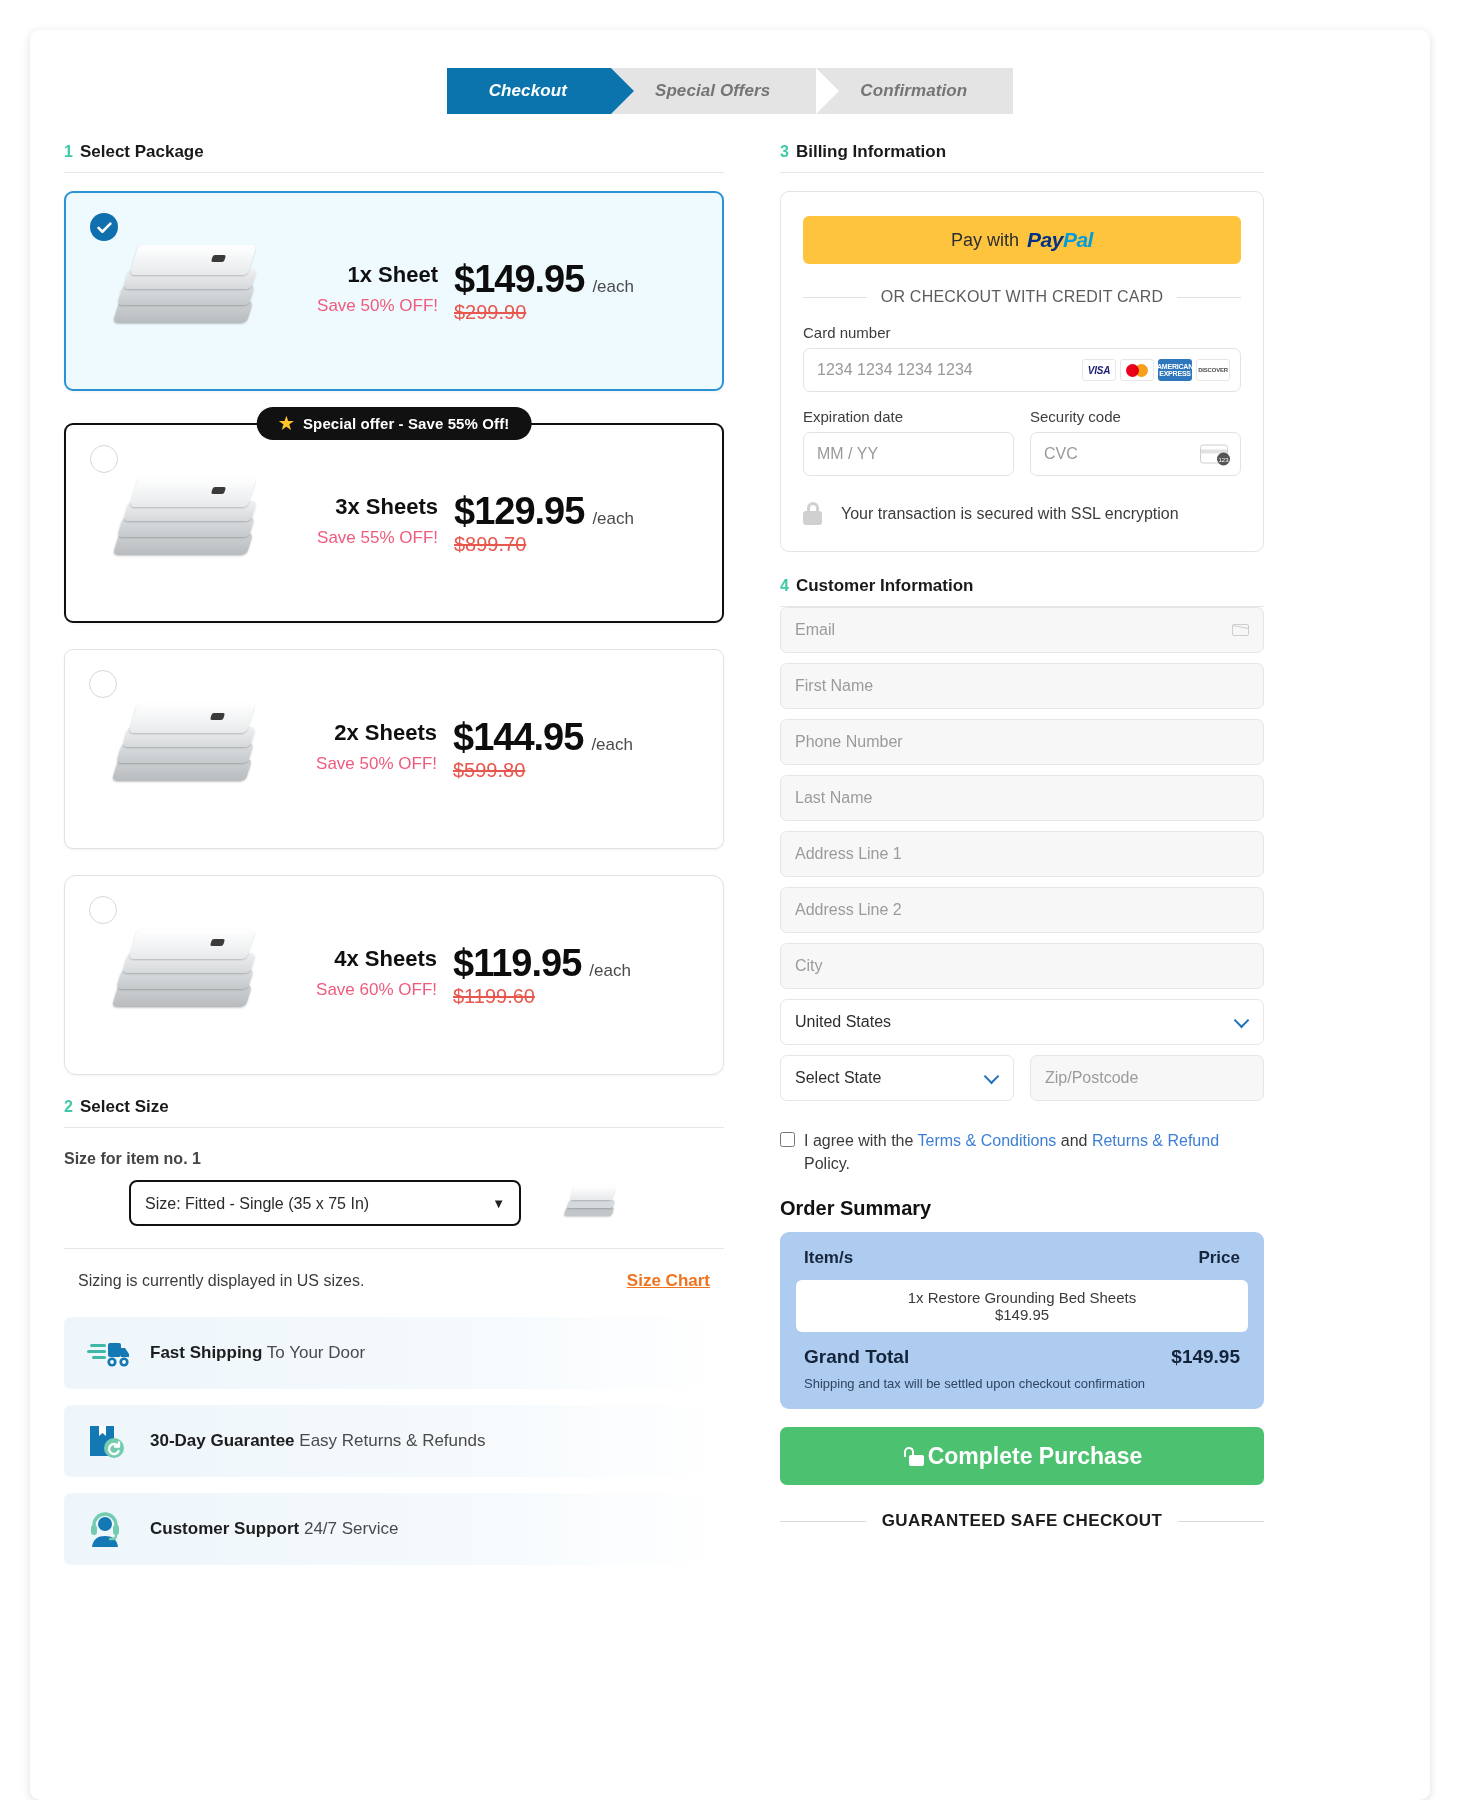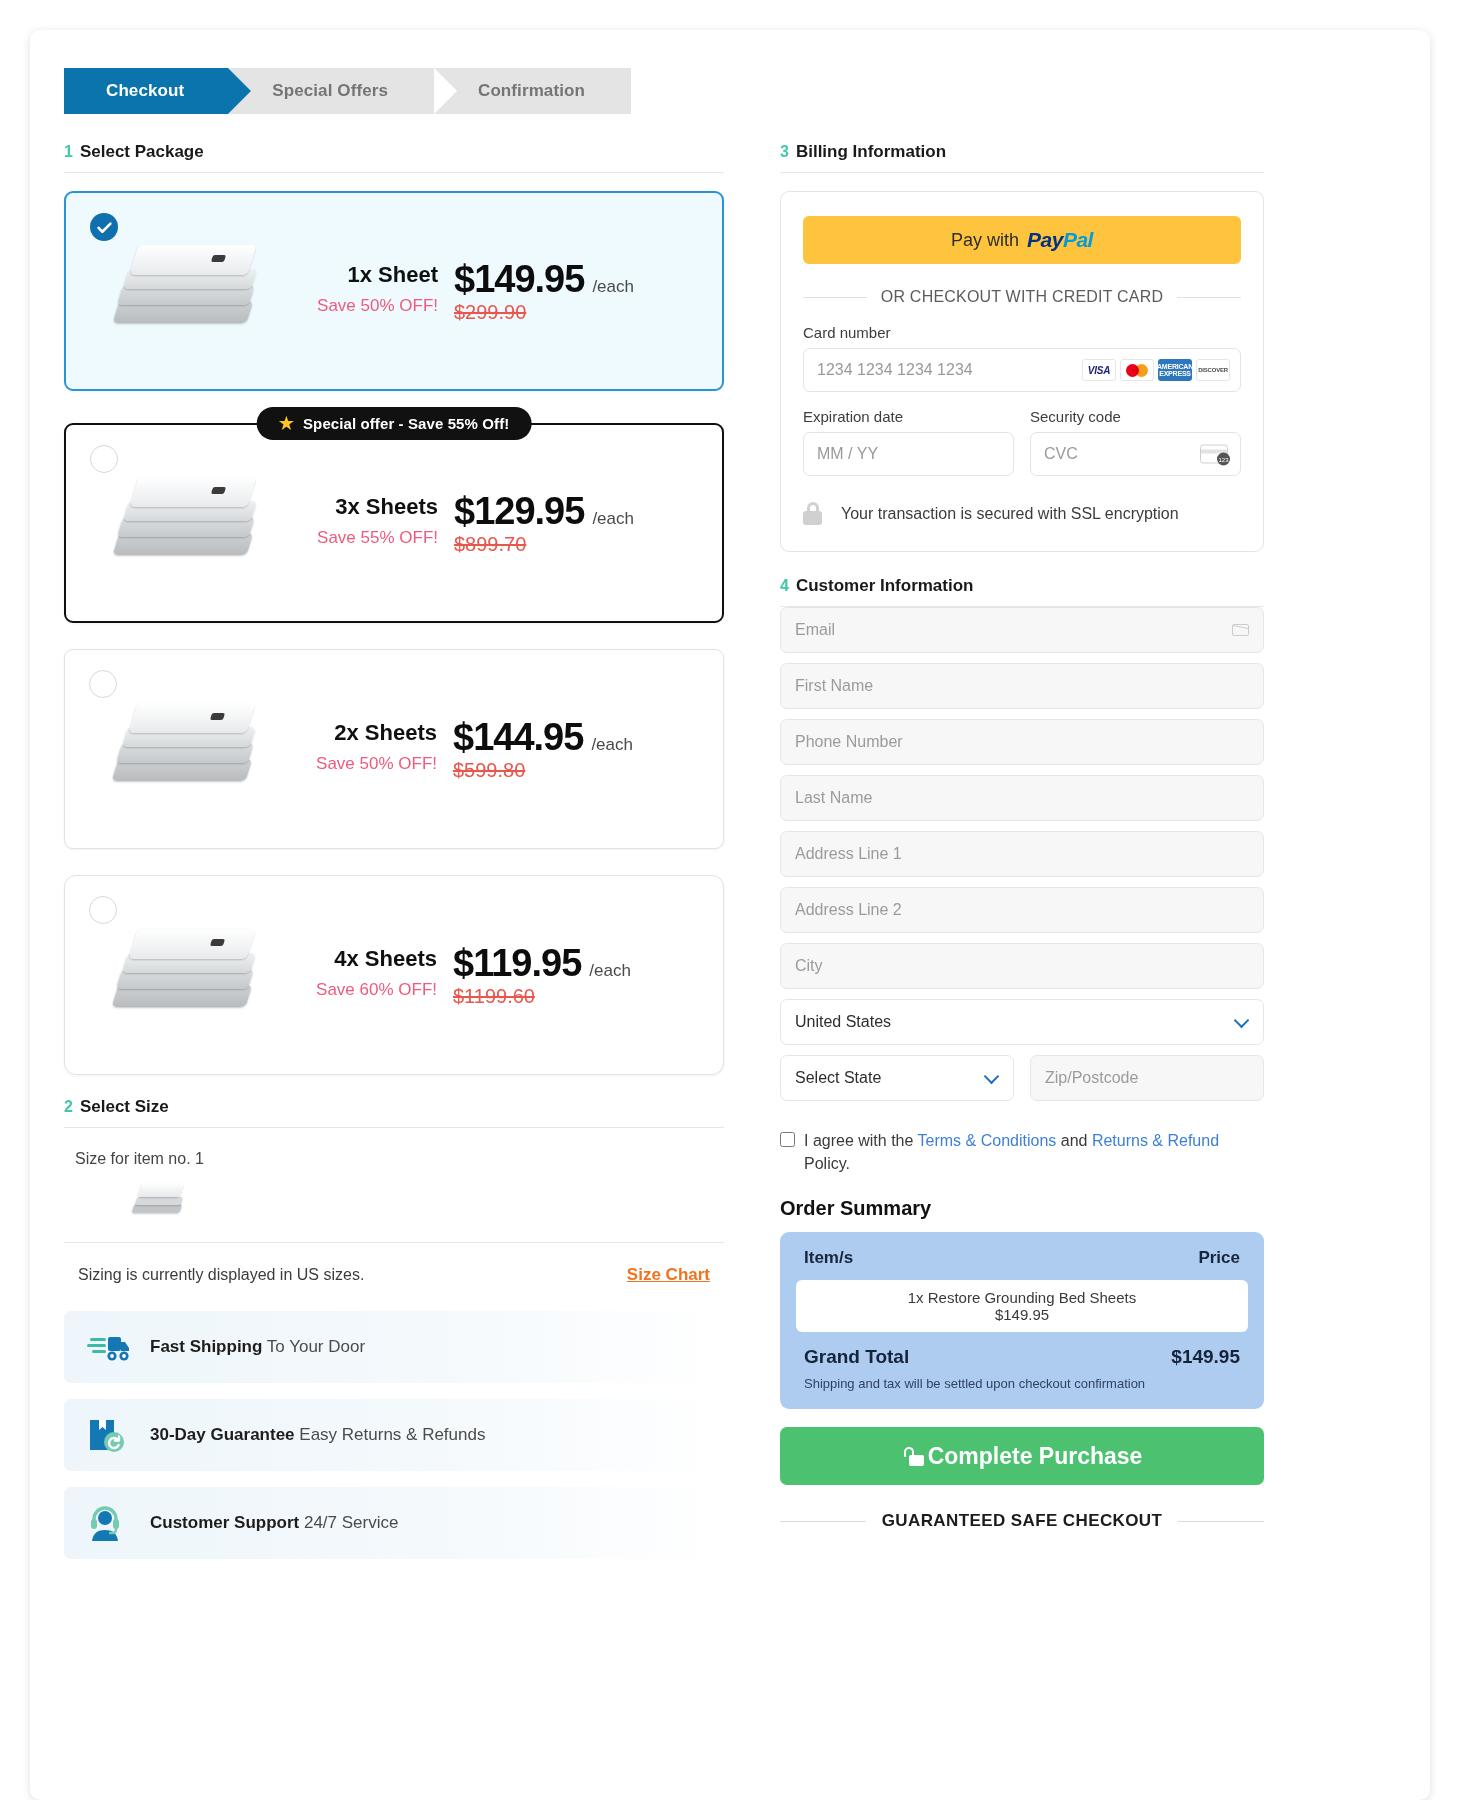--- a/index.html
+++ b/index.html
@@ -15,21 +15,21 @@
     width: 1400px;
     min-height: 1770px;
     background: #fff;
     border-radius: 10px;
     box-shadow: 0 2px 10px rgba(0,0,0,.13);
     padding: 34px 34px 10px 34px;
     overflow: hidden;
   }
 
   
-  .steps { display:flex; margin-top:4px; }
+  .steps { display:flex; justify-content:center; margin-top:4px;font-style:italic; }
   .step {
     position: relative;
     height: 46px;
     display: flex; align-items: center; justify-content: center;
     padding: 0 34px 0 34px;
     font-size: 17px; font-weight: 700;
     letter-spacing: .1px;
   }
   .step.active { background:#0b74ac; color:#fff; padding-left:42px; padding-right:44px; }
   .step.idle { background:#e4e4e4; color:#757575; padding-left:44px; padding-right:46px; }
@@ -115,21 +115,21 @@
     box-shadow:0 1px 2px rgba(0,0,0,.22);
   }
   .sheet .l1 { left:12px; top:62px; width:134px; height:22px; background:linear-gradient(#cfd2d4,#b9bcbe); transform:skewX(-17deg); }
   .sheet .l2 { left:16px; top:46px; width:132px; height:20px; background:linear-gradient(#dcdfe1,#c6c9cb); transform:skewX(-17deg); }
   .sheet .l3 { left:22px; top:30px; width:128px; height:20px; background:linear-gradient(#eef0f1,#d6d9db); transform:skewX(-17deg); }
   .sheet .l4 { left:30px; top:6px; width:118px; height:30px; background:linear-gradient(#ffffff,#e7eaec); transform:skewX(-17deg); }
   .sheet .tag { position:absolute; left:108px; top:16px; width:13px; height:7px; background:#3b3b3b; border-radius:2px; transform:skewX(-17deg); }
 
   
   .size-wrap { margin-top:22px; }
-  .size-label { font-size:16px; color:#444; margin:22px 0 12px 11px; }
+  .size-label { font-size:16px; color:#444; margin:22px 0 12px 0;font-weight:bold; }
   .size-row { display:flex; align-items:center; gap:40px; padding-left:65px; }
   .size-select {
     width:392px; height:46px;
     border:2px solid #111; border-radius:8px;
     background:#fff; color:#2b2b2b; font-size:16px;
     font-family:"Liberation Sans", sans-serif;
     padding:0 14px; appearance:none;
   }
   .size-select-box { position:relative; }
   .size-caret {
@@ -424,20 +424,26 @@
 
       <div class="size-wrap">
         <div class="sec-head">
           <span class="sec-num">2</span>
           <span>Select Size</span>
         </div>
 
         <div class="size-label">Size for item no. 1</div>
 
         <div class="size-row">
+          <div class="size-select-box">
+            <select class="size-select">
+              <option>Size: Fitted - Single (35 x 75 In)</option>
+            </select>
+            <span class="size-caret">▼</span>
+          </div>
           <div class="mini-sheet">
             <div class="ml m1"></div>
               <div class="ml m2"></div>
               <div class="ml m3"></div>
           </div>
         </div>
 
         <div class="size-note-row">
           <span class="size-note">Sizing is currently displayed in US sizes.</span>
           <span class="size-chart-link">Size Chart</span>

